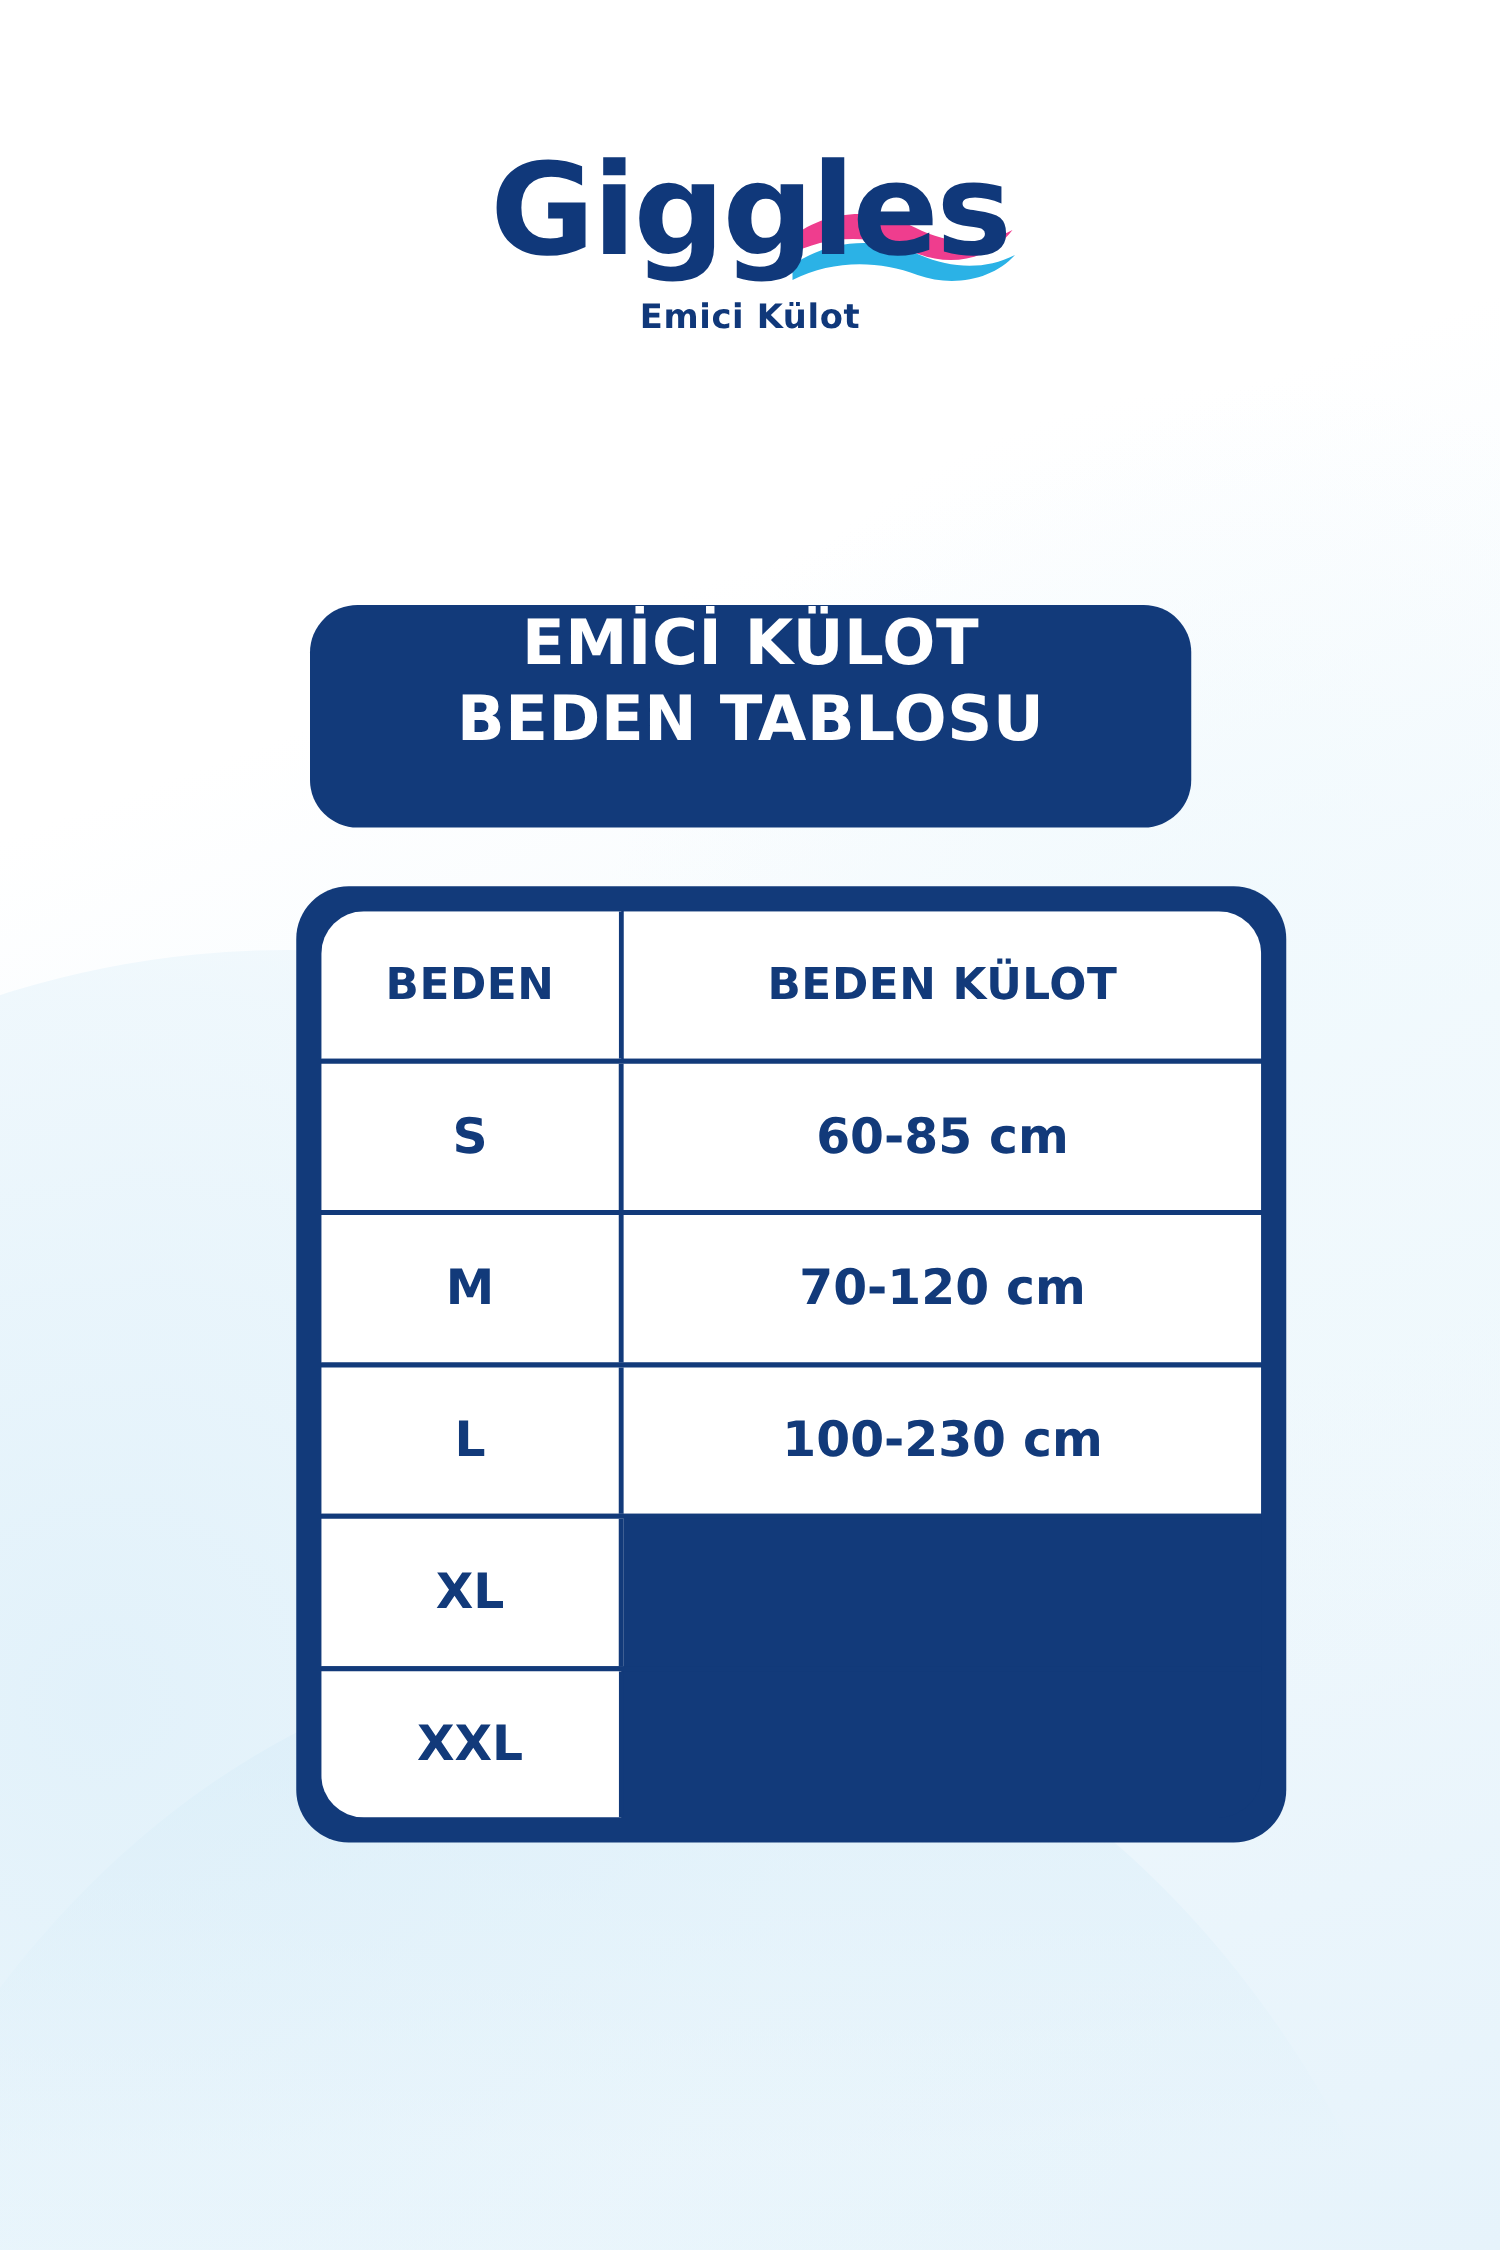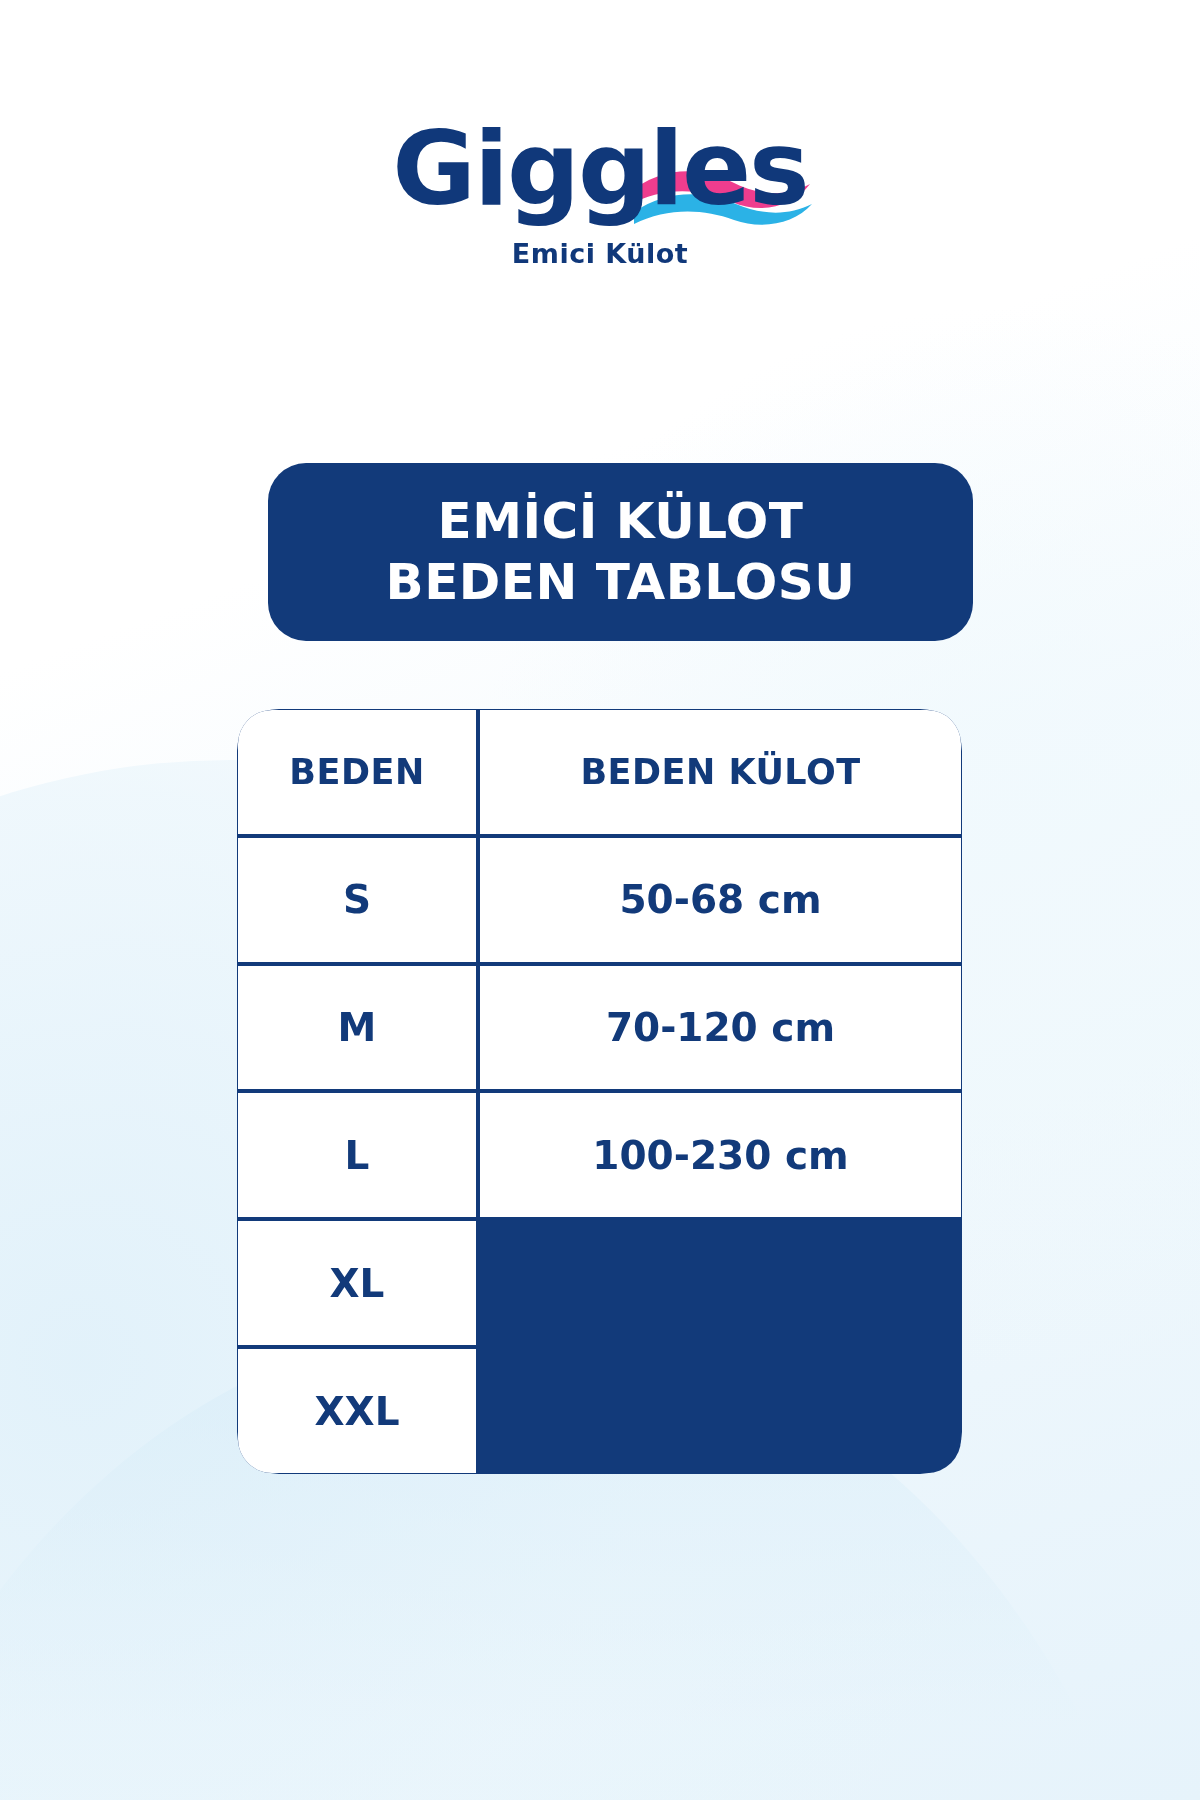--- a/index.html
+++ b/index.html
@@ -88,50 +88,49 @@
     font-size: 27px;
     font-weight: 700;
     color: #10387a;
     letter-spacing: 0.5px;
   }
 
   
   .title-pill {
     position: absolute;
     left: 248px;
-    top: 463px;
+    top: 484px;
     width: 705px;
     height: 178px;
     background: #123a7a;
     border-radius: 38px;
     display: flex;
-    align-items: center;
+    align-items: flex-start;
     justify-content: center;
     z-index: 3;
-    margin-left: 20px;
   }
   .title-text {
     color: #ffffff;
     font-size: 50px;
     font-weight: 700;
     line-height: 1.22;
     text-align: center;
     letter-spacing: 0.5px;
   }
 
   
   .table-card {
     position: absolute;
     left: 237px;
     top: 709px;
-    width: 725px;
+    width: 792px;
     height: 765px;
     background: #123a7a;
     border-radius: 42px;
-    padding: 1px;
+    padding: 20px;
     box-sizing: border-box;
     z-index: 3;
   }
   .table-inner {
     width: 100%;
     height: 100%;
     background: #123a7a;
     border-radius: 34px;
     overflow: hidden;
     display: flex;
@@ -208,21 +207,21 @@
   <div class="table-card">
     <div class="table-inner">
 
       <div class="trow header-row">
         <div class="cell c1">BEDEN</div>
         <div class="cell c2">BEDEN KÜLOT</div>
       </div>
 
       <div class="trow body-row">
         <div class="cell c1">S</div>
-        <div class="cell c2">50-68 cm</div>
+        <div class="cell c2">60-85 cm</div>
       </div>
 
       <div class="trow body-row">
         <div class="cell c1">M</div>
         <div class="cell c2">70-120 cm</div>
       </div>
 
       <div class="trow body-row">
         <div class="cell c1">L</div>
         <div class="cell c2">100-230 cm</div>

